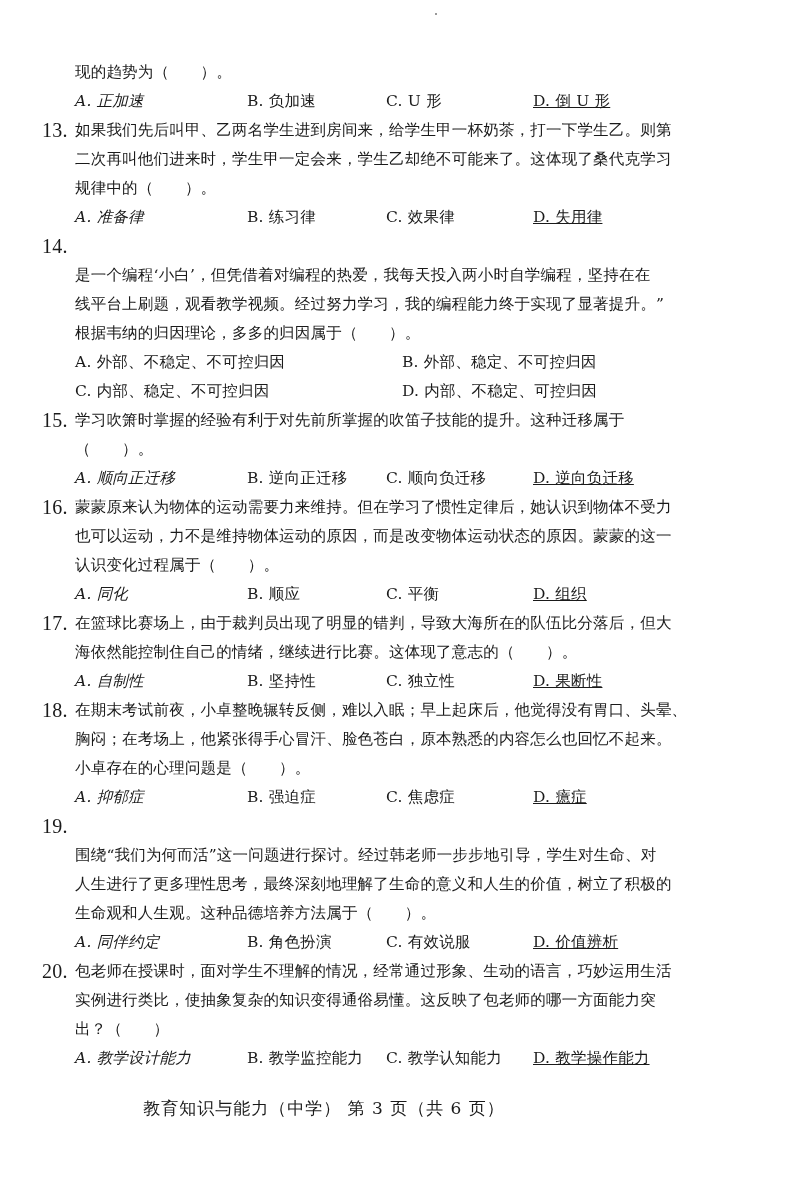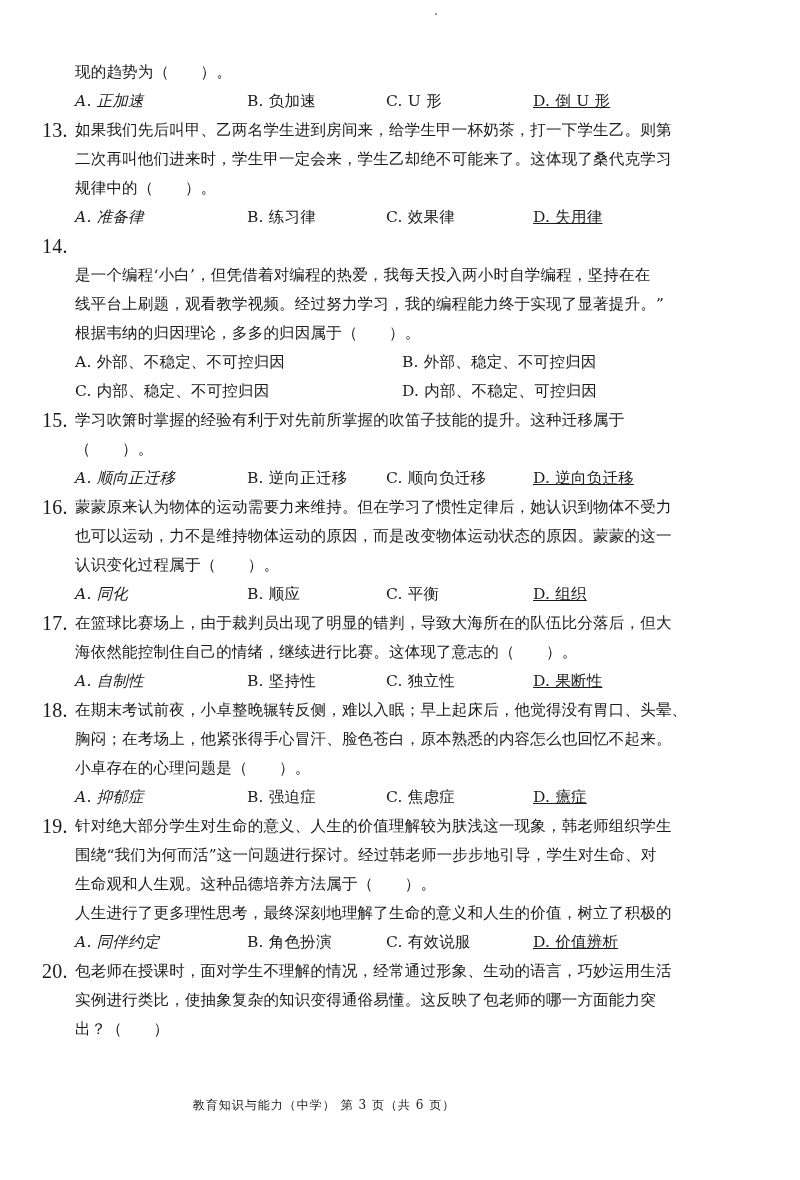--- a/index.html
+++ b/index.html
@@ -8,21 +8,21 @@
     .page { position: absolute; left: 0; top: 0; width: 800px; height: 1180px; }
     .dot { position: absolute; left: 435px; top: 13px; width: 2px; height: 2px; background: #999; }
     .content { position: absolute; left: 42px; top: 58px; width: 700px; }
     .line { height: 29px; line-height: 29px; font-size: 15.5px; white-space: nowrap; position: relative; letter-spacing: 0.2px; }
     .num { position: absolute; left: 0; top: 0; width: 33px; font-family: "Liberation Serif", serif; font-size: 20px; }
     .txt { position: absolute; left: 33px; top: 0; }
     .opts { position: absolute; left: 33px; top: 0; width: 667px; height: 29px; }
     .opt { position: absolute; top: 0; }
     .o4-0 { left: 0; font-style: italic; } .o4-1 { left: 172px; } .o4-2 { left: 311px; } .o4-3 { left: 458px; text-decoration: underline; }
     .o2-0 { left: 0; } .o2-1 { left: 327px; text-align: center; }
-    .footer { position: absolute; left: 0; top: 1097px; width: 648px; text-align: center; font-size: 12px; letter-spacing: 1px; }
+    .footer { position: absolute; left: 0; top: 1097px; width: 648px; text-align: center; font-size: 17px; letter-spacing: 1px; }
   </style>
 </head>
 <body>
 
 <div class="page">
   <div class="dot"></div>
   <div class="content" id="content">
     <div class="line">
       <span class="txt">现的趋势为（　　）。</span>
     </div>
@@ -137,44 +137,51 @@
       <div class="line">
         <div class="opts">
           <span class="opt o4-0">A. 抑郁症</span>
           <span class="opt o4-1">B. 强迫症</span>
           <span class="opt o4-2">C. 焦虑症</span>
           <span class="opt o4-3">D. 癔症</span>
         </div>
       </div>
       <div class="line">
         <span class="num">19.</span>
-        <span class="txt">针对绝大部分学生对生命的意义、人生的价值理解较为肤浅这一现象，韩老师组织学生</span>
       </div>
       <div class="line">
         <span class="txt">围绕“我们为何而活”这一问题进行探讨。经过韩老师一步步地引导，学生对生命、对</span>
       </div>
       <div class="line">
-        <span class="txt">生命观和人生观。这种品德培养方法属于（　　）。</span>
+        <span class="txt">人生进行了更多理性思考，最终深刻地理解了生命的意义和人生的价值，树立了积极的</span>
       </div>
       <div class="line">
-        <span class="txt">人生进行了更多理性思考，最终深刻地理解了生命的意义和人生的价值，树立了积极的</span>
+        <span class="txt">生命观和人生观。这种品德培养方法属于（　　）。</span>
       </div>
       <div class="line">
         <div class="opts">
           <span class="opt o4-0">A. 同伴约定</span>
           <span class="opt o4-1">B. 角色扮演</span>
           <span class="opt o4-2">C. 有效说服</span>
           <span class="opt o4-3">D. 价值辨析</span>
         </div>
       </div>
       <div class="line">
         <span class="num">20.</span>
         <span class="txt">包老师在授课时，面对学生不理解的情况，经常通过形象、生动的语言，巧妙运用生活</span>
       </div>
       <div class="line">
         <span class="txt">实例进行类比，使抽象复杂的知识变得通俗易懂。这反映了包老师的哪一方面能力突</span>
       </div>
       <div class="line">
         <span class="txt">出？（　　）</span>
       </div>
+      <div class="line">
+        <div class="opts">
+          <span class="opt o4-0">A. 教学设计能力</span>
+          <span class="opt o4-1">B. 教学监控能力</span>
+          <span class="opt o4-2">C. 教学认知能力</span>
+          <span class="opt o4-3">D. 教学操作能力</span>
+        </div>
+      </div>
     </div>
   <div class="footer">教育知识与能力（中学）  第 3 页（共 6 页）</div>
 </div>
 
 </body></html>

